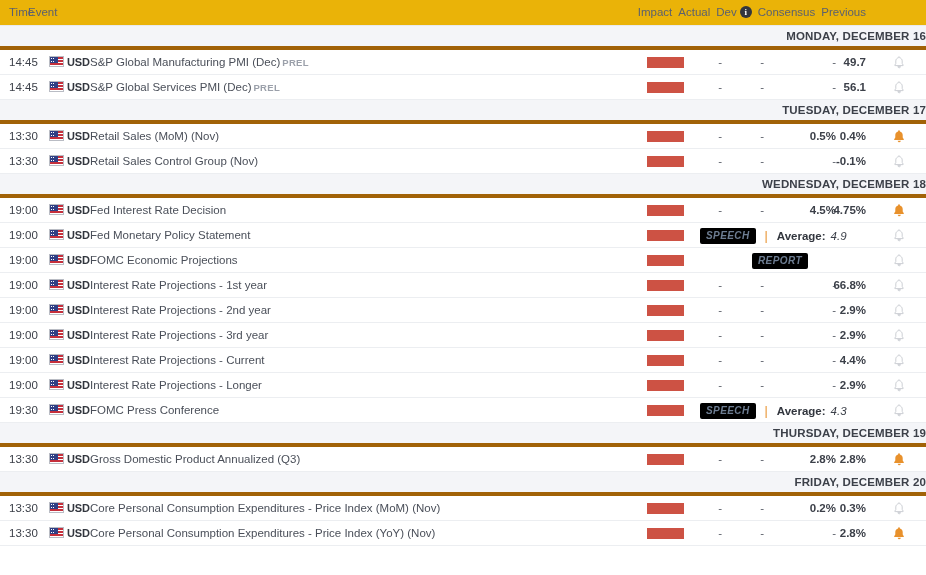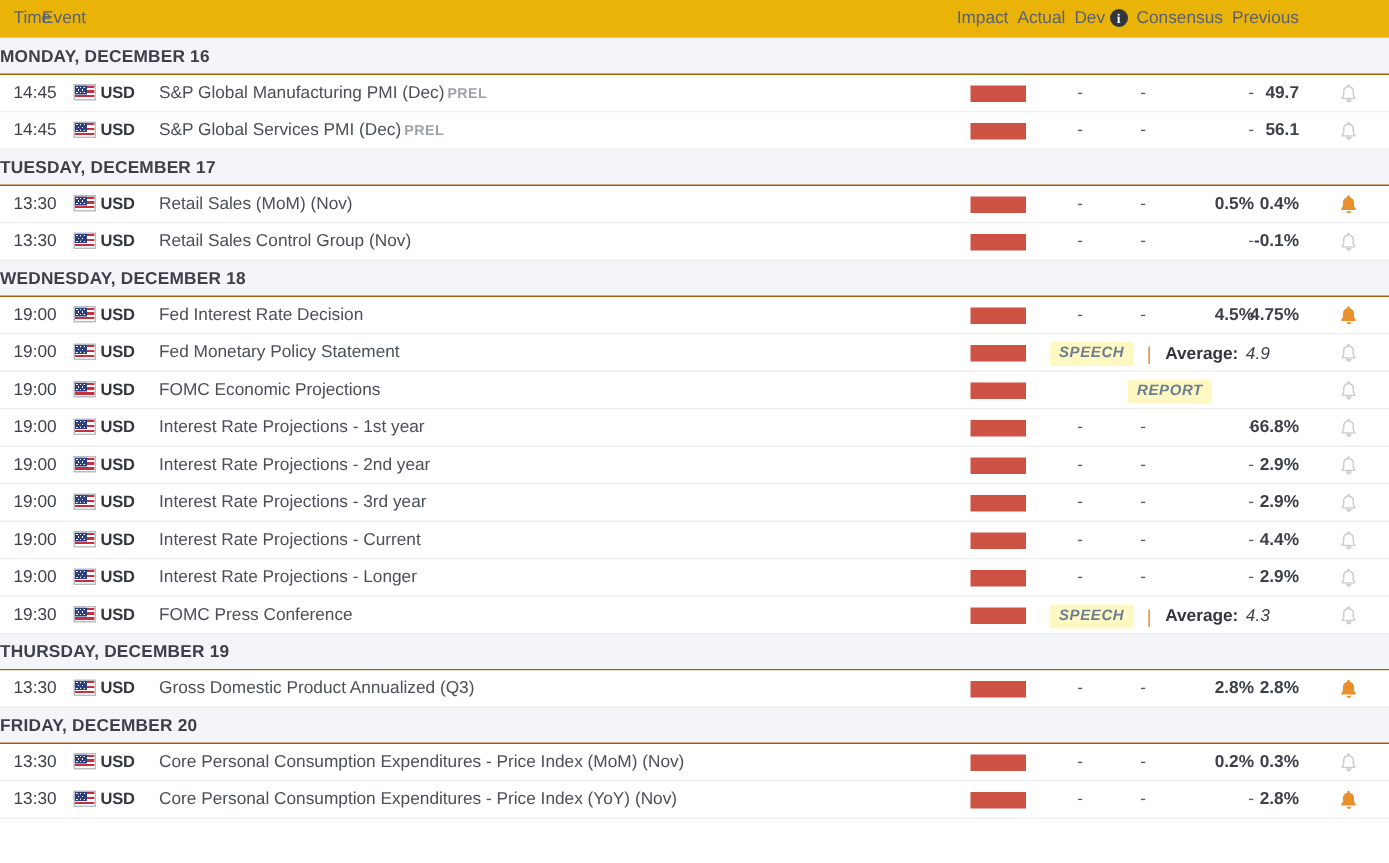--- a/index.html
+++ b/index.html
@@ -42,24 +42,24 @@
     font-family: "Liberation Serif", serif;
     line-height: 1;
     margin-left: -3px;
     position: relative; top: 0px;
   }
 
   
   .day-row {
     height: 24px;
     background: #f4f5f8;
-    border-bottom: 1px solid #a16207;
+    border-bottom: 4px solid #a16207;
     display: flex;
     align-items: center;
-    justify-content: flex-start;
+    justify-content: flex-end;
   }
   .day-label {
     font-size: 11.5px;
     font-weight: bold;
     color: #3c4049;
     letter-spacing: 0.15px;
   }
 
   
   .event-row {
@@ -106,21 +106,20 @@
       radial-gradient(circle at 6.1px 4.8px, #fff 0.4px, transparent 0.5px);
   }
   .ev-cur {
     font-size: 11px; font-weight: bold; color: #32363e;
     letter-spacing: -0.1px;
   }
   .ev-name {
     position: absolute; left: 90px; top: 6px;
     font-size: 11.5px; color: #4a4f59;
     white-space: nowrap;
-    padding-left: 16px;
   }
   .ev-name .prel {
     font-size: 9.5px;
     font-weight: bold;
     color: #9ba0aa;
     letter-spacing: 0.3px;
     margin-left: 2px;
   }
 
   
@@ -144,21 +143,21 @@
   .num.dash { font-weight: normal; color: #575c66; }
 
   
   .special {
     position: absolute; top: 5px; left: 700px;
     display: flex; align-items: center; gap: 9px;
     white-space: nowrap;
   }
   .special.report { left: 752px; }
   .badge {
-    background: #fef9c3;
+    background: #000000;
     color: #6d7d92;
     font-size: 10px;
     font-style: italic;
     font-weight: bold;
     letter-spacing: 0.4px;
     padding: 2px 6px 2px 6px;
     border-radius: 2px;
     line-height: 1.15;
   }
   .pipe {

